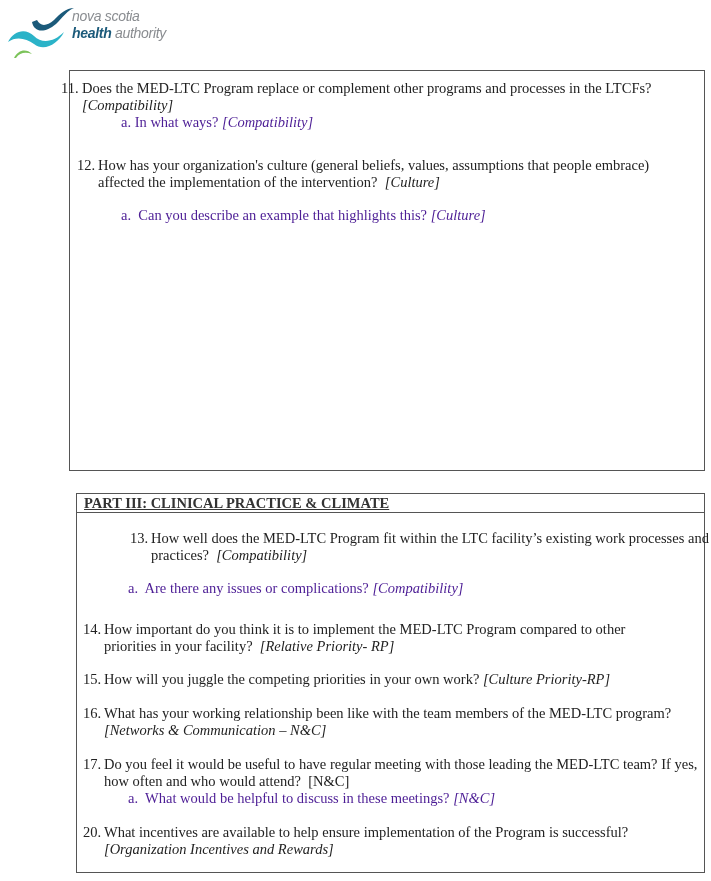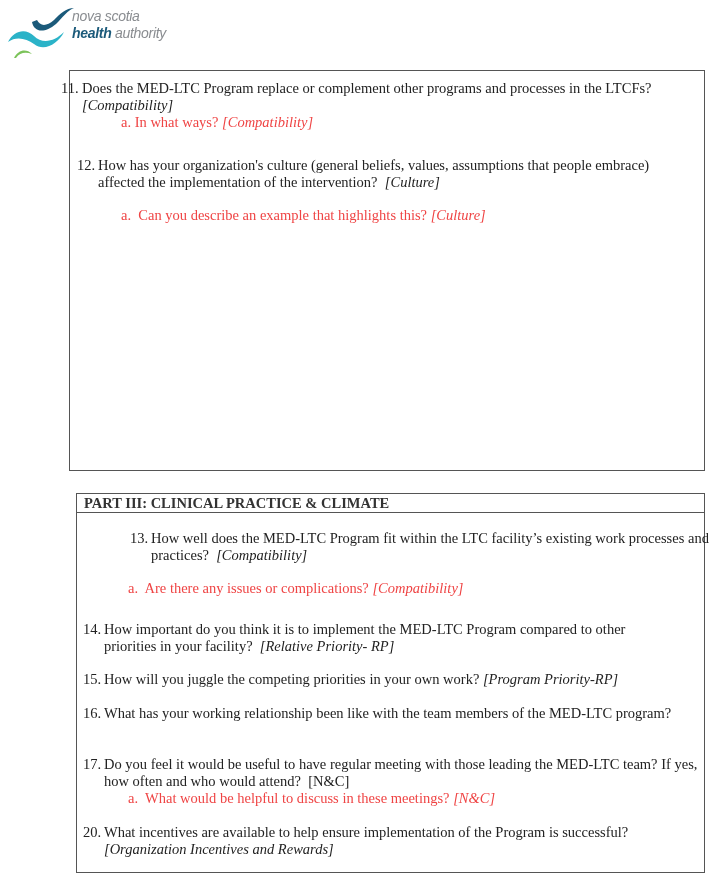--- a/index.html
+++ b/index.html
@@ -10,26 +10,26 @@
   .logo-text { position: absolute; left: 72px; top: 8px; font-family: "Liberation Sans", sans-serif;
                font-style: italic; line-height: 17px; font-size: 14px; letter-spacing: -0.3px; }
   .logo-line1 { color: #8a8d91; }
   .logo-line2 .b { color: #1b5a7a; font-weight: bold; }
   .logo-line2 .l { color: #8a8d91; }
 
   .box { position: absolute; border: 1.5px solid #555; box-sizing: border-box; }
   .box1 { left: 69px; top: 70px; width: 636px; height: 401px; }
   .box2 { left: 76px; top: 493px; width: 629px; height: 380px; }
   .box-header { height: 18px; border-bottom: 1.5px solid #555; padding-left: 7px;
-                font-weight: bold; font-size: 14.5px; line-height: 18px; color: #333; }
+                font-weight: bold; font-size: 14.5px; line-height: 18px; color: #333; text-decoration: underline; }
 
   .q { position: absolute; font-size: 14.5px; line-height: 17px; color: #222; }
   .q .num { position: absolute; left: 0; }
   .q .body { display: block; padding-left: 21px; }
-  .sub { position: absolute; font-size: 14.5px; line-height: 17px; color: #ef4444; }
+  .sub { position: absolute; font-size: 14.5px; line-height: 17px; color: #4c1d95; }
   i { font-style: italic; }
 </style>
 </head>
 <body>
 
 <div class="logo">
   <svg width="70" height="60" viewBox="0 0 70 60">
     <path d="M28 20 C30 30, 40 32, 52 22 C58 16, 64 8, 70 6 C62 6, 56 12, 50 18 C42 25, 36 24, 33 18 Z" fill="#1b5a7a"></path>
     <path d="M4 40 C10 28, 22 26, 30 34 C38 42, 50 40, 60 30 C54 42, 40 50, 30 42 C22 36, 12 34, 4 40 Z" fill="#2bb3c8"></path>
     <path d="M10 56 C14 48, 22 46, 28 52 C22 50, 16 50, 12 56 Z" fill="#7cc35a"></path>
@@ -76,26 +76,26 @@
   <i>[Compatibility]</i>
 </div>
 
 <div class="q" style="left:83px; top:621px; width:580px;">
   <span class="num">14.</span>
   <span class="body"><span>How important do you think it is to implement the MED-LTC Program compared to other priorities in your facility?</span>&nbsp; <i>[Relative Priority- RP]</i></span>
 </div>
 
 <div class="q" style="left:83px; top:671px; width:615px;">
   <span class="num">15.</span>
-  <span class="body"><span>How will you juggle the competing priorities in your own work?</span> <i>[Program Priority-RP]</i></span>
+  <span class="body"><span>How will you juggle the competing priorities in your own work?</span> <i>[Culture Priority-RP]</i></span>
 </div>
 
 <div class="q" style="left:83px; top:705px; width:620px;">
   <span class="num">16.</span>
-  <span class="body"><span>What has your working relationship been like with the team members of the MED-LTC program?</span><br></span>
+  <span class="body"><span>What has your working relationship been like with the team members of the MED-LTC program?</span><br><i>[Networks &amp; Communication – N&amp;C]</i></span>
 </div>
 
 <div class="q" style="left:83px; top:756px; width:620px;">
   <span class="num">17.</span>
   <span class="body"><span>Do you feel it would be useful to have regular meeting with those leading the MED-LTC team?  If yes, how often and who would attend?</span>&nbsp; <span>[N&amp;C]</span></span>
 </div>
 <div class="sub" style="left:128px; top:790px;">
   <span>a.</span>&nbsp;
   <span>What would be helpful to discuss in these meetings?</span>
   <i>[N&amp;C]</i>

